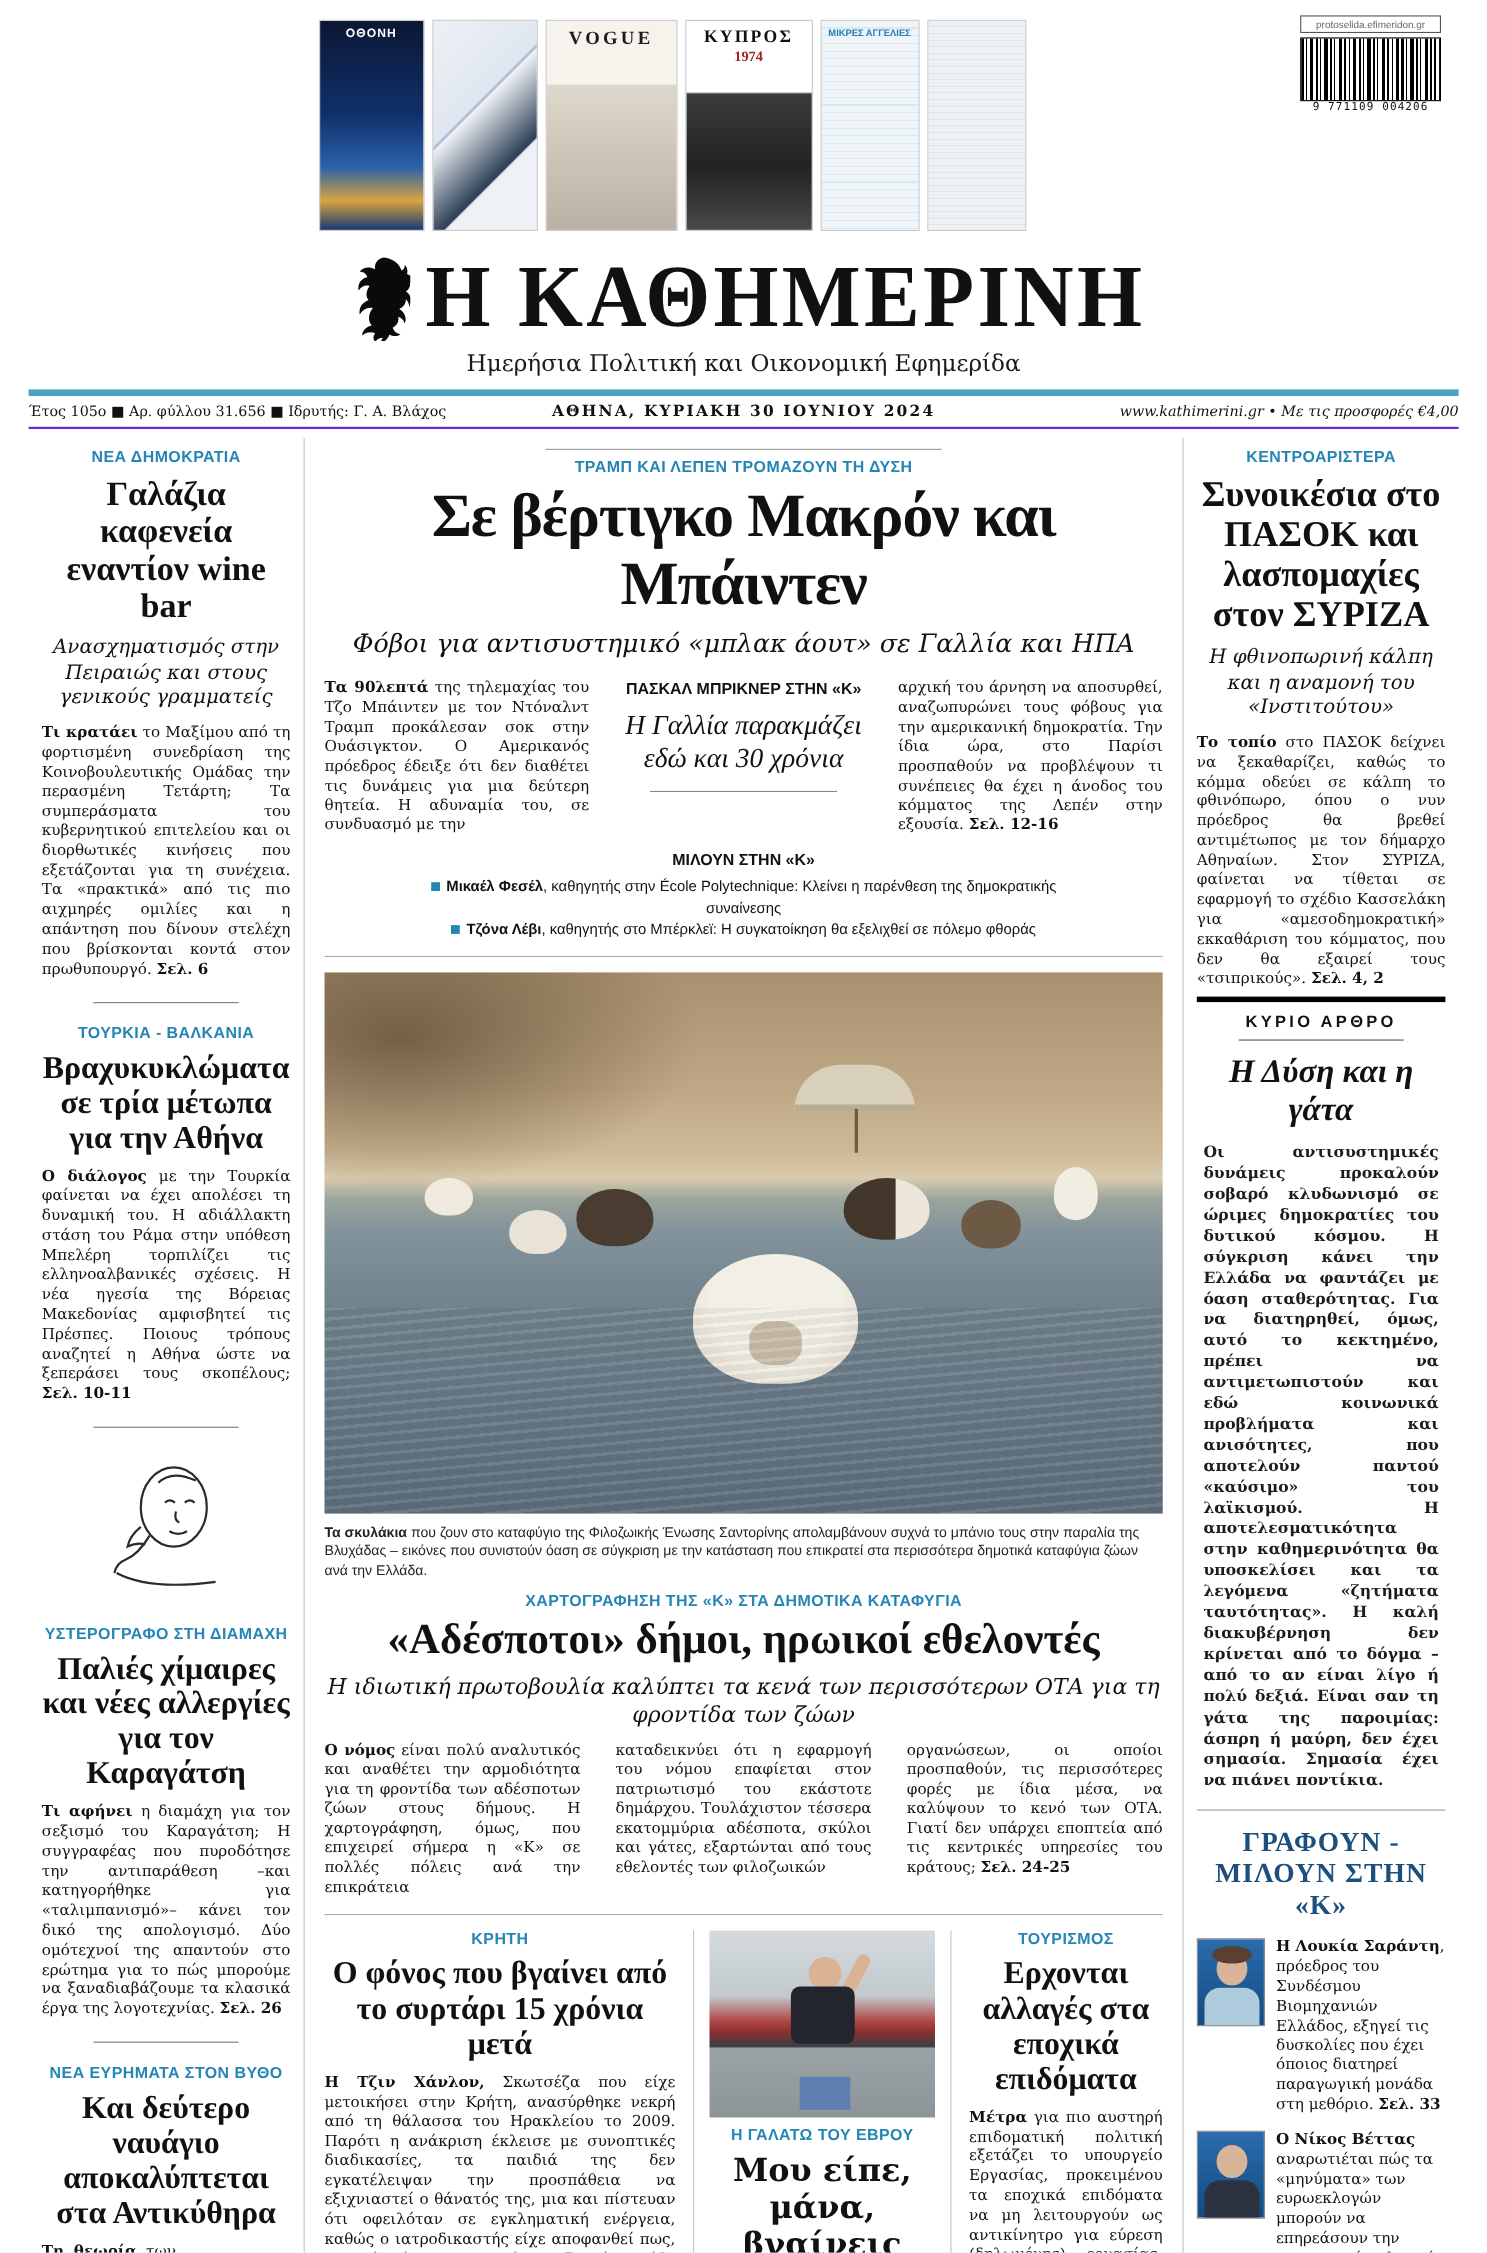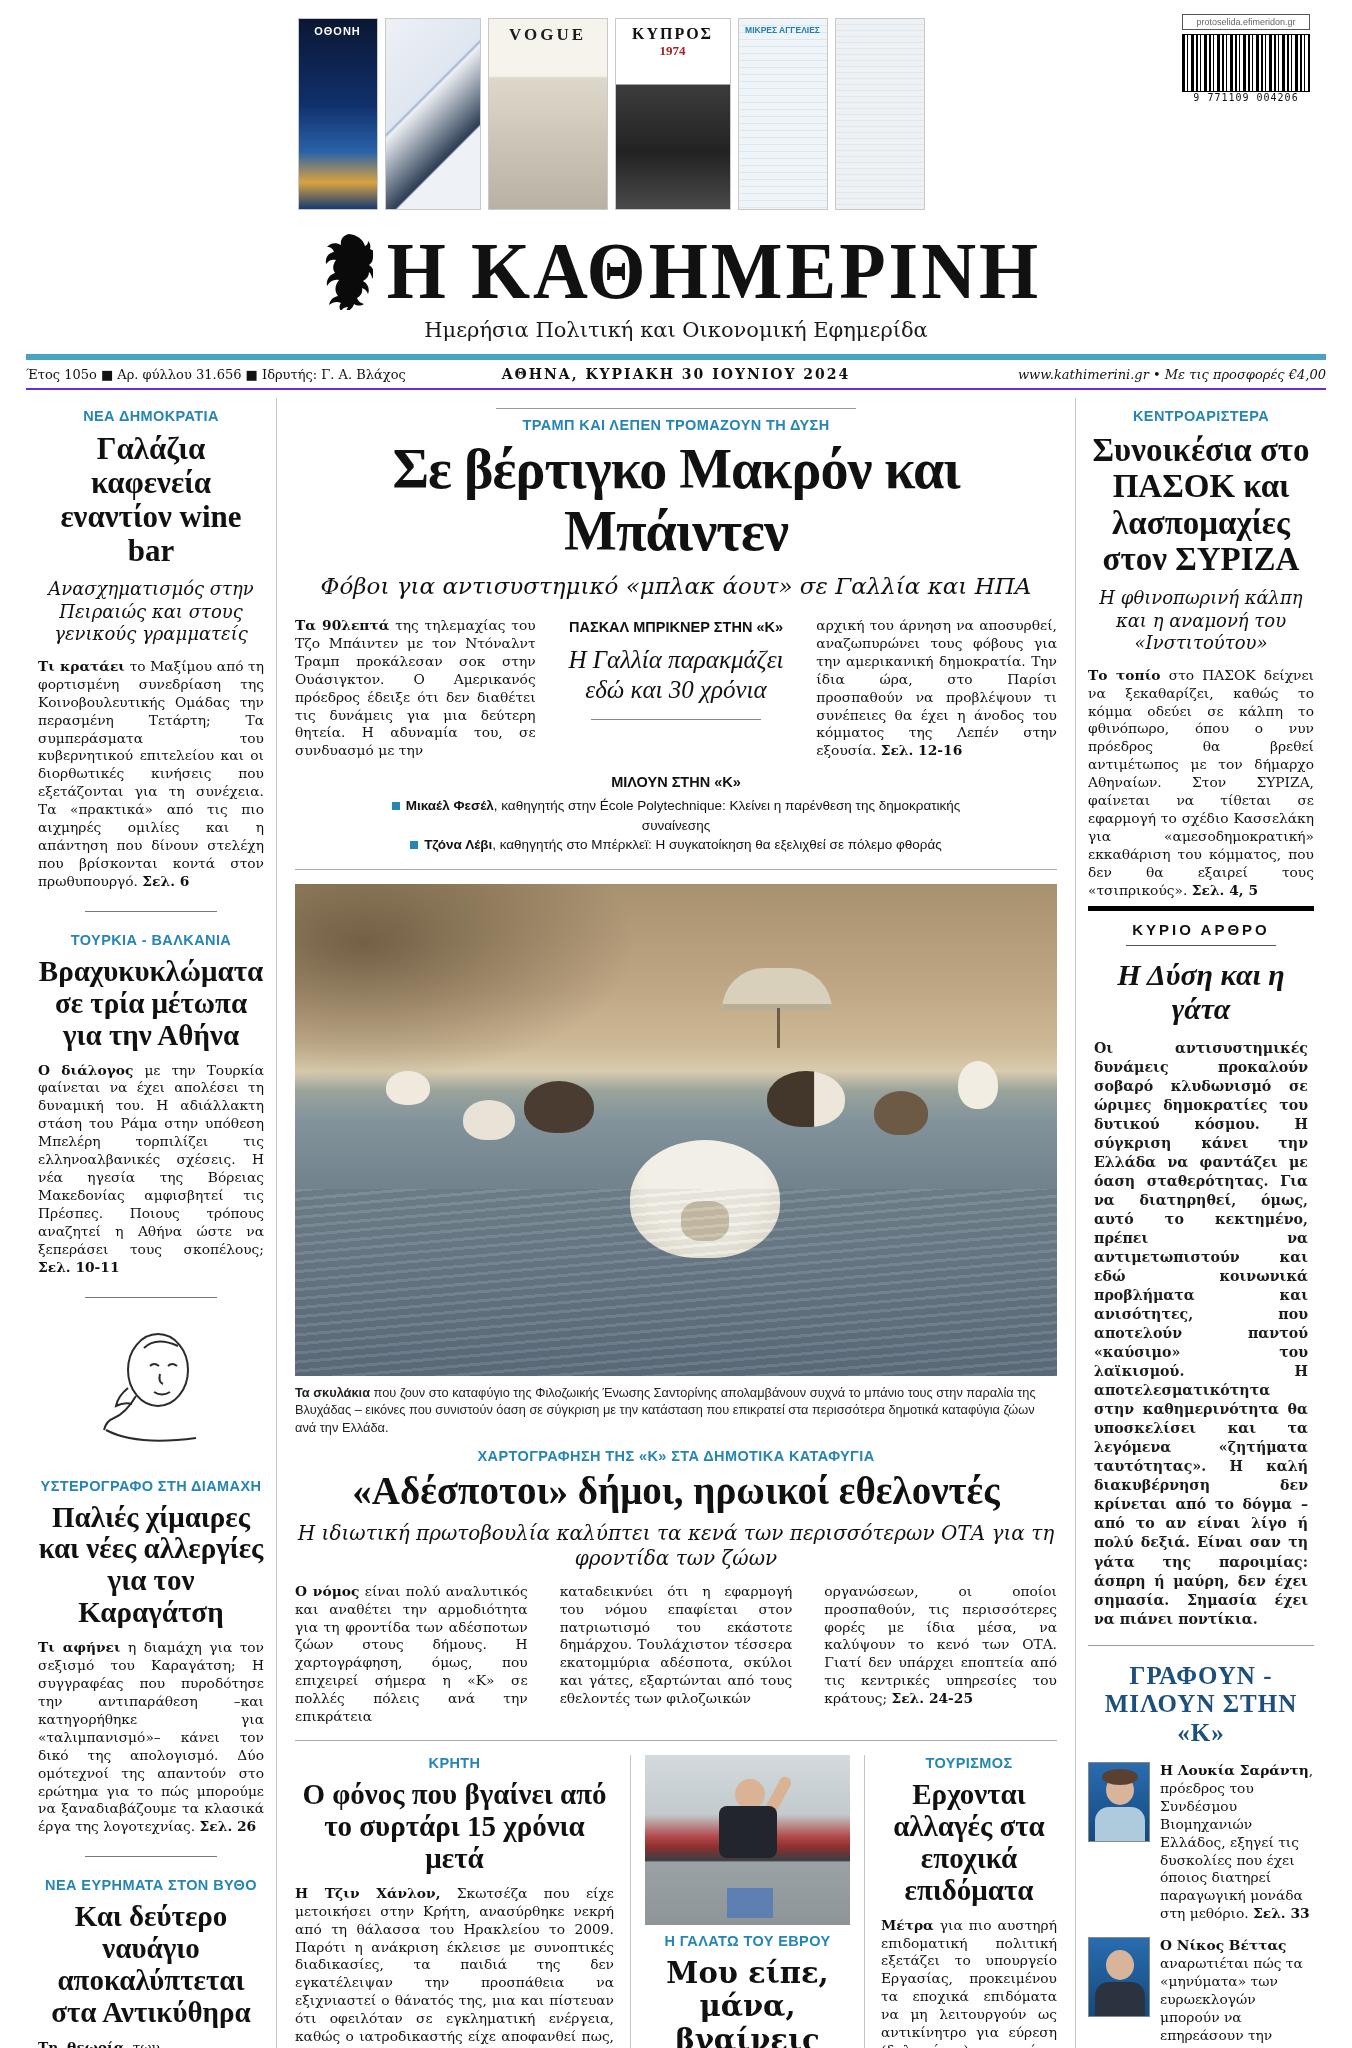--- a/index.html
+++ b/index.html
@@ -5,21 +5,21 @@
   * { margin:0; padding:0; box-sizing:border-box; }
   html,body { background:#e6e6e6; }
   body { font-family:"DejaVu Serif","Liberation Serif",serif; color:#111; }
   .page { width:1352px; height:2048px; margin:0 auto; background:#fff; overflow:hidden; position:relative; padding:10px 26px 0; }
 
   
   .top-strip { position:relative; height:215px; }
   .covers { display:flex; gap:7px; justify-content:center; align-items:flex-end; height:200px; margin-right:240px; margin-left:110px; }
   .cover { height:192px; border:1px solid #c9c9c9; position:relative; overflow:hidden; flex:0 0 auto; }
   .cover-label { font-family:"Liberation Sans",sans-serif; font-weight:bold; font-size:11px; display:block; text-align:center; padding-top:6px; }
-  .c1 { width:80px; background:linear-gradient(180deg,#0b1733 0%,#10306b 45%,#2a62a8 70%,#d8a340 86%,#163a74 100%); }
+  .c1 { width:96px; background:linear-gradient(180deg,#0b1733 0%,#10306b 45%,#2a62a8 70%,#d8a340 86%,#163a74 100%); }
   .c1 .cover-label { color:#fff; letter-spacing:1px; }
   .c2 { width:96px; background:linear-gradient(135deg,#eef1f6 0%,#dfe6ef 40%,#9db4d0 41%,#eef1f6 42%,#2c3e55 70%,#eef1f6 71%); }
   .c3 { width:120px; background:linear-gradient(180deg,#f6f3ec 0%,#f6f3ec 30%,#ded8cc 31%,#cfc8ba 60%,#b9b2a4 100%); }
   .c3 .cover-label { font-family:"Liberation Serif",serif; font-size:17px; letter-spacing:3px; color:#1b1b1b; }
   .c4 { width:116px; background:linear-gradient(180deg,#ffffff 0%,#ffffff 34%,#3b3b3b 35%,#222 70%,#4a4a4a 100%); }
   .c4 .cover-label { font-family:"Liberation Serif",serif; font-size:16px; letter-spacing:2px; color:#111; }
   .c4 .cover-sub { display:block; text-align:center; font-family:"Liberation Serif",serif; font-weight:bold; font-size:13px; color:#a32222; }
   .c5 { width:90px; background:repeating-linear-gradient(180deg,#eef4f8 0 6px,#dce8f0 6px 7px); }
   .c5 .cover-label { color:#1f7fb5; font-size:8.5px; }
   .c6 { width:90px; background:repeating-linear-gradient(180deg,#edf1f4 0 5px,#dfe5ea 5px 6px); }
@@ -303,21 +303,21 @@
           <p class="body"><b>Μέτρα</b><span> για πιο αυστηρή επιδοματική πολιτική εξετάζει το υπουργείο Εργασίας, προκειμένου τα εποχικά επιδόματα να μη λειτουργούν ως αντικίνητρο για εύρεση (δηλωμένης) εργασίας. Η αναπροσαρμογή των κριτηρίων της ενίσχυσης που λαμβάνουν χιλιάδες εργαζόμενοι στον τουρισμό μετά το τέλος της σεζόν θα γίνει με βάση μελέτη του ΟΟΣΑ. Το ρεπορτάζ της «Κ» καταγράφει τα μεγέθη των επιδομάτων που χορηγούνται σήμερα και τις στρεβλώσεις που προκαλούν στην αγορά εργασίας. </span></p>
         </section>
       </div>
     </div>
 
     <div class="col-right">
       <section>
         <div class="kicker">ΚΕΝΤΡΟΑΡΙΣΤΕΡΑ</div>
         <h2 class="hl hl-right">Συνοικέσια στο ΠΑΣΟΚ και λασπομαχίες στον ΣΥΡΙΖΑ</h2>
         <p class="deck">Η φθινοπωρινή κάλπη και η αναμονή του «Ινστιτούτου»</p>
-        <p class="body"><b>Το τοπίο</b><span> στο ΠΑΣΟΚ δείχνει να ξεκαθαρίζει, καθώς το κόμμα οδεύει σε κάλπη το φθινόπωρο, όπου ο νυν πρόεδρος θα βρεθεί αντιμέτωπος με τον δήμαρχο Αθηναίων. Στον ΣΥΡΙΖΑ, φαίνεται να τίθεται σε εφαρμογή το σχέδιο Κασσελάκη για «αμεσοδημοκρατική» εκκαθάριση του κόμματος, που δεν θα εξαιρεί τους «τσιπρικούς». </span><b class="pg">Σελ. 4, 5</b></p>
+        <p class="body"><b>Το τοπίο</b><span> στο ΠΑΣΟΚ δείχνει να ξεκαθαρίζει, καθώς το κόμμα οδεύει σε κάλπη το φθινόπωρο, όπου ο νυν πρόεδρος θα βρεθεί αντιμέτωπος με τον δήμαρχο Αθηναίων. Στον ΣΥΡΙΖΑ, φαίνεται να τίθεται σε εφαρμογή το σχέδιο Κασσελάκη για «αμεσοδημοκρατική» εκκαθάριση του κόμματος, που δεν θα εξαιρεί τους «τσιπρικούς». </span><b class="pg">Σελ. 4, 2</b></p>
       </section>
 
       <section class="editorial">
         <div class="ed-label">ΚΥΡΙΟ ΑΡΘΡΟ</div>
         <div class="ed-label-rule"></div>
         <h2 class="ed-hl">Η Δύση και η γάτα</h2>
         <p class="ed-body">Οι αντισυστημικές δυνάμεις προκαλούν σοβαρό κλυδωνισμό σε ώριμες δημοκρατίες του δυτικού κόσμου. Η σύγκριση κάνει την Ελλάδα να φαντάζει με όαση σταθερότητας. Για να διατηρηθεί, όμως, αυτό το κεκτημένο, πρέπει να αντιμετωπιστούν και εδώ κοινωνικά προβλήματα και ανισότητες, που αποτελούν παντού «καύσιμο» του λαϊκισμού. Η αποτελεσματικότητα στην καθημερινότητα θα υποσκελίσει και τα λεγόμενα «ζητήματα ταυτότητας». Η καλή διακυβέρνηση δεν κρίνεται από το δόγμα – από το αν είναι λίγο ή πολύ δεξιά. Είναι σαν τη γάτα της παροιμίας: άσπρη ή μαύρη, δεν έχει σημασία. Σημασία έχει να πιάνει ποντίκια.</p>
       </section>
 
       <section class="contrib">

